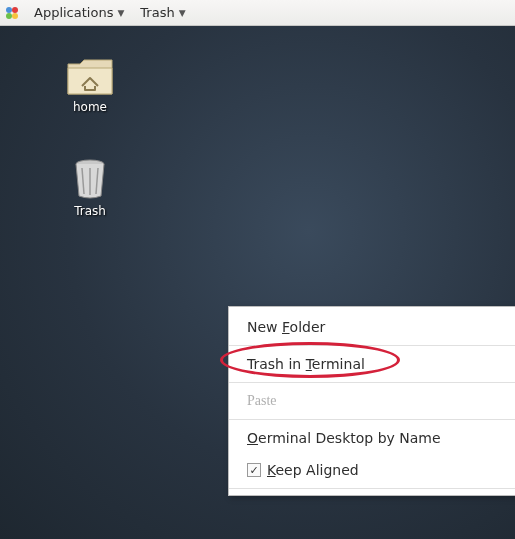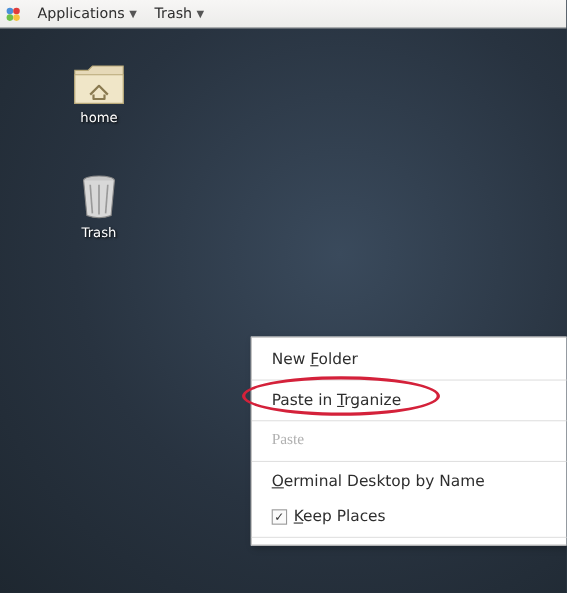--- a/index.html
+++ b/index.html
@@ -156,32 +156,32 @@
     </div>
     <div class="caption">Trash</div>
   </div>
 
   <div class="context-menu">
     <div class="menu-item">
       <span><span>New </span><span class="underline">F</span><span>older</span></span>
     </div>
     <div class="menu-sep"></div>
     <div class="menu-item">
-      <span><span>Paste in </span><span class="underline">T</span><span>rganize</span></span>
+      <span><span>Trash in </span><span class="underline">T</span><span>erminal</span></span>
     </div>
     <div class="menu-sep"></div>
     <div class="menu-item disabled">
       <span>Paste</span>
     </div>
     <div class="menu-sep"></div>
     <div class="menu-item">
       <span><span class="underline">O</span><span>erminal Desktop by Name</span></span>
     </div>
     <div class="menu-item">
       <span class="menu-check">✓</span>
-      <span><span class="underline">K</span><span>eep Places</span></span>
+      <span><span class="underline">K</span><span>eep Aligned</span></span>
     </div>
     <div class="menu-sep"></div>
   </div>
 
   <div class="highlight-ellipse" style="top:316px; left:220px; width:180px; height:36px;"></div>
 
 </div>
 
 </body></html>

